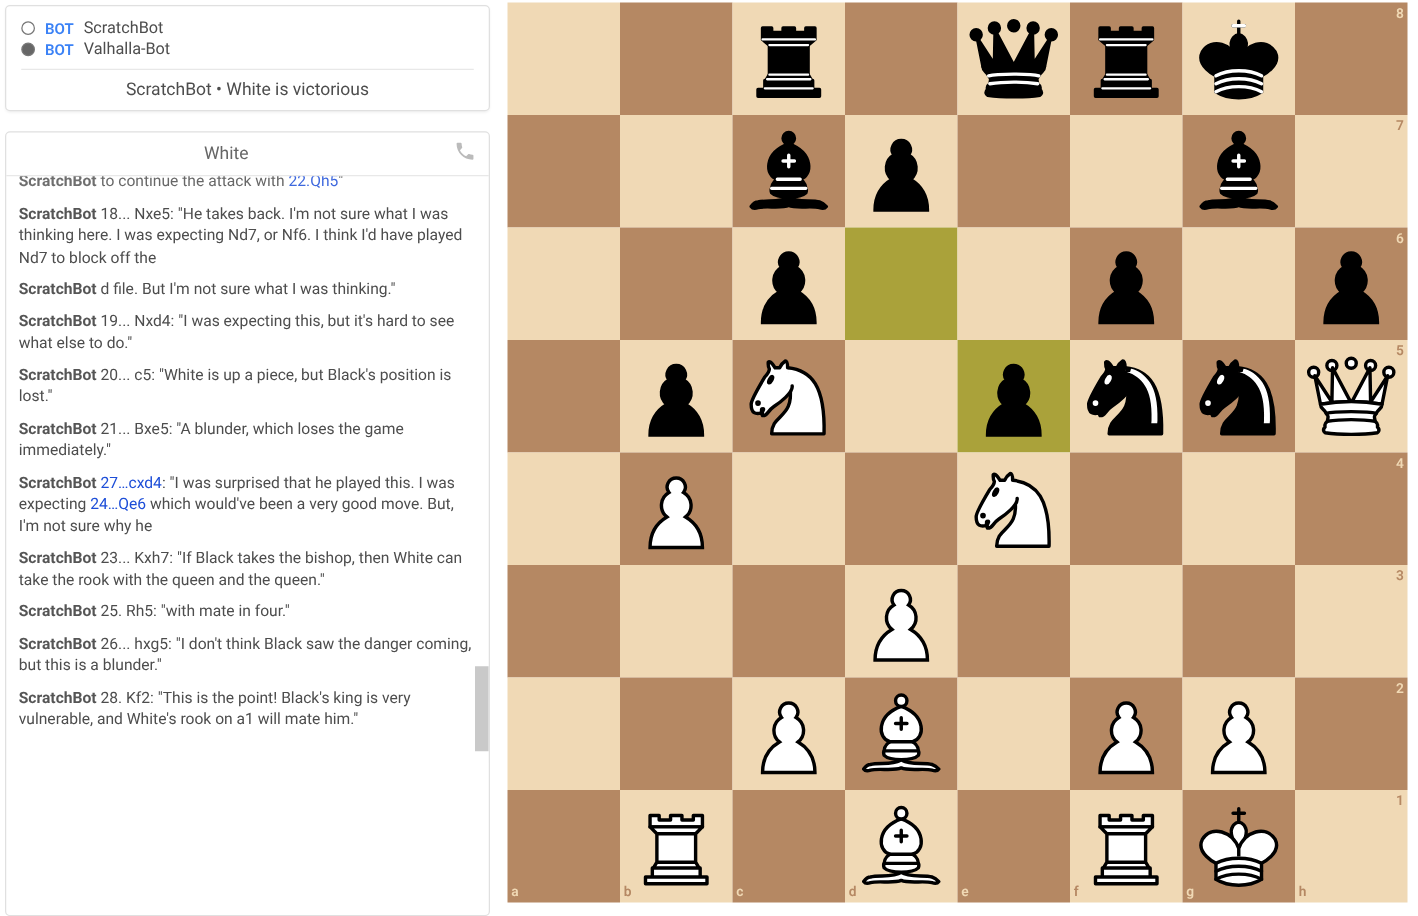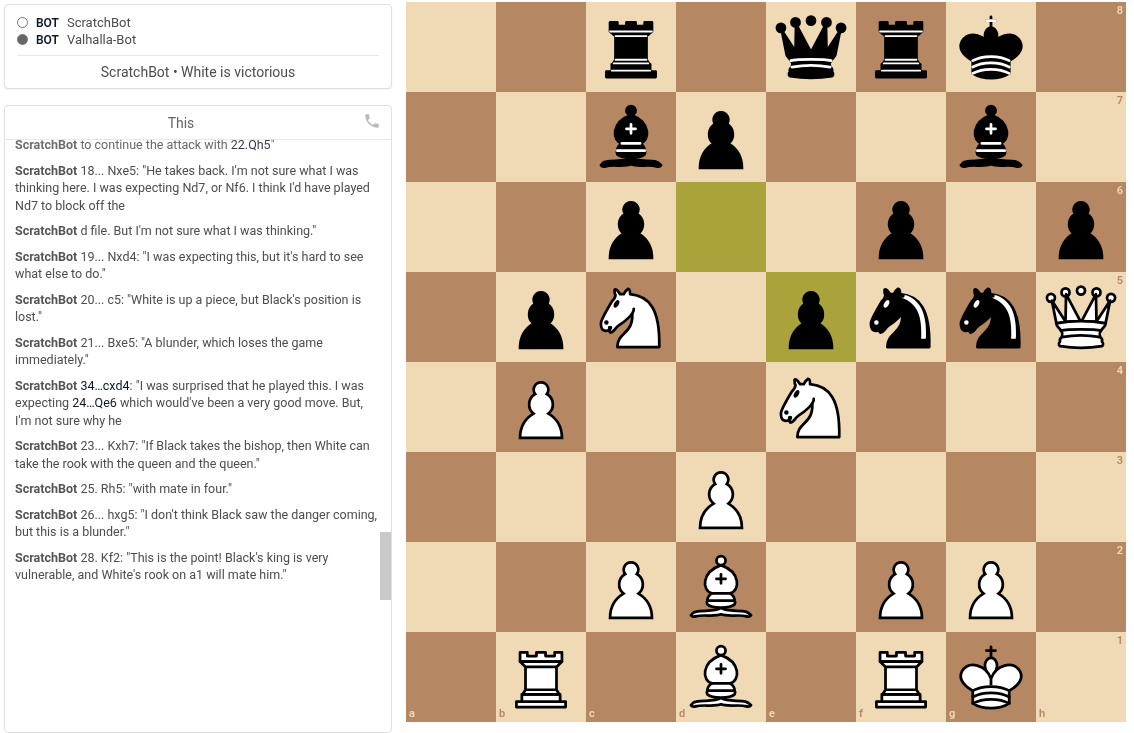--- a/index.html
+++ b/index.html
@@ -6,33 +6,33 @@
   body { font-family: -apple-system, BlinkMacSystemFont, "Segoe UI", Roboto, sans-serif; font-size: 13px; background: #fff; color: #4d4d4d; width: 1134px; height: 733px; overflow: hidden; display: flex; }
   .left-panel { width: 392px; display: flex; flex-direction: column; padding: 4px 0 0 4px; }
   .info-card { background: #fff; border: 1px solid #e0e0e0; border-radius: 4px; padding: 8px 12px; box-shadow: 0 1px 2px rgba(0,0,0,0.05); margin-bottom: 16px; }
   .info-header { display: flex; align-items: center; gap: 16px; margin-bottom: 10px; }
   .rabbit-icon { width: 36px; height: 36px; display: flex; align-items: center; justify-content: center; }
   .info-title { font-size: 14px; color: #4d4d4d; }
   .player-row { display: flex; align-items: center; gap: 8px; font-size: 13px; margin: 2px 0; }
   .player-circle { width: 11px; height: 11px; border-radius: 50%; border: 1px solid #777; }
   .player-circle.white { background: #fff; }
   .player-circle.black { background: #666; }
-  .bot-label { color: #0f172a; font-weight: 600; font-size: 12px; }
+  .bot-label { color: #3b82f6; font-weight: 600; font-size: 12px; }
   .player-name { color: #4d4d4d; }
   .result-line { text-align: center; border-top: 1px solid #e8e8e8; margin-top: 8px; padding-top: 8px; font-size: 14px; color: #4d4d4d; }
   .chat-card { background: #fff; border: 1px solid #e0e0e0; border-radius: 4px; flex: 1; display: flex; flex-direction: column; min-height: 0; margin-bottom: 0; }
   .chat-tabs { display: flex; align-items: center; border-bottom: 1px solid #e8e8e8; }
   .chat-tab { flex: 1; padding: 7px 10px; font-size: 14px; color: #666; cursor: pointer; text-align: left; }
   .chat-tab.notes { text-align: center; }
   .status-dot { width: 14px; height: 14px; background: #9bc53d; border-radius: 3px; display: inline-block; vertical-align: middle; }
   .phone-icon { width: 34px; padding: 6px; color: #aaa; }
   .chat-body { flex: 1; overflow: hidden; padding: 2px 10px; font-size: 12.5px; color: #4d4d4d; line-height: 1.4; position: relative; }
   .chat-msg { margin: 8px 0; }
   .chat-author { font-weight: 700; color: #555; }
-  .chat-link { color: #0f172a; margin-top: 40px; }
+  .chat-link { color: #1d4ed8; margin-top: 40px; }
   .chat-msg.cut-top { margin-top: -6px; opacity: 0.85; }
   .chat-scroll-thumb { position: absolute; right: 0; top: 392px; width: 11px; height: 68px; background: #c9c9c9; }
   .chat-input { border-top: 1px solid #e8e8e8; padding: 4px 6px; }
   .chat-input input { width: 100%; border: none; outline: none; font-size: 14px; font-style: italic; color: #aaa; padding: 2px 0; }
   .board-panel { flex: 1; position: relative; padding: 2px 6px 0 14px; }
   .board { width: 720px; height: 720px; position: relative; }
   .sq { position: absolute; width: 90px; height: 90px; }
   .light { background: #f0d9b5; }
   .dark { background: #b58863; }
   .hl-dark { background: #aaa23a; }
@@ -57,36 +57,36 @@
     <div class="player-row">
       <span class="player-circle black"></span>
       <span class="bot-label">BOT</span>
       <span class="player-name">Valhalla-Bot</span>
     </div>
     <div class="result-line">ScratchBot • White is victorious</div>
   </div>
 
   <div class="chat-card">
     <div class="chat-tabs">
-      <div class="chat-tab notes">This</div>
+      <div class="chat-tab notes">White</div>
       <div class="phone-icon">
         <svg viewBox="0 0 24 24" width="18" height="18">
             <path fill="#bbb" d="M6.6 10.8c1.4 2.8 3.8 5.1 6.6 6.6l2.2-2.2c.3-.3.7-.4 1-.2 1.1.4 2.4.6 3.6.6.6 0 1 .4 1 1V20c0 .6-.4 1-1 1C10.6 21 3 13.4 3 4c0-.6.4-1 1-1h3.4c.6 0 1 .4 1 1 0 1.2.2 2.5.6 3.6.1.4 0 .8-.2 1l-2.2 2.2z"></path>
           </svg>
       </div>
     </div>
     <div class="chat-body" id="chat-body">
 
     <div class="chat-msg cut-top"><span class="chat-author">ScratchBot</span> to continue the attack with <span class="chat-link">22.Qh5</span>"</div>
         <div class="chat-msg"><span class="chat-author">ScratchBot</span> 18... Nxe5: "He takes back. I'm not sure what I was thinking here. I was expecting Nd7, or Nf6. I think I'd have played Nd7 to block off the</div>
         <div class="chat-msg"><span class="chat-author">ScratchBot</span> d file. But I'm not sure what I was thinking."</div>
         <div class="chat-msg"><span class="chat-author">ScratchBot</span> 19... Nxd4: "I was expecting this, but it's hard to see what else to do."</div>
         <div class="chat-msg"><span class="chat-author">ScratchBot</span> 20... c5: "White is up a piece, but Black's position is lost."</div>
         <div class="chat-msg"><span class="chat-author">ScratchBot</span> 21... Bxe5: "A blunder, which loses the game immediately."</div>
-        <div class="chat-msg"><span class="chat-author">ScratchBot</span> <span class="chat-link">34…cxd4</span>: "I was surprised that he played this. I was expecting <span class="chat-link">24…Qe6</span> which would've been a very good move. But, I'm not sure why he</div>
+        <div class="chat-msg"><span class="chat-author">ScratchBot</span> <span class="chat-link">27…cxd4</span>: "I was surprised that he played this. I was expecting <span class="chat-link">24…Qe6</span> which would've been a very good move. But, I'm not sure why he</div>
         <div class="chat-msg"><span class="chat-author">ScratchBot</span> 23... Kxh7: "If Black takes the bishop, then White can take the rook with the queen and the queen."</div>
         <div class="chat-msg"><span class="chat-author">ScratchBot</span> 25. Rh5: "with mate in four."</div>
         <div class="chat-msg"><span class="chat-author">ScratchBot</span> 26... hxg5: "I don't think Black saw the danger coming, but this is a blunder."</div>
         <div class="chat-msg"><span class="chat-author">ScratchBot</span> 28. Kf2: "This is the point! Black's king is very vulnerable, and White's rook on a1 will mate him."</div>
         <div class="chat-scroll-thumb"></div>
       </div>
   </div>
 </div>
 
 <div class="board-panel">

